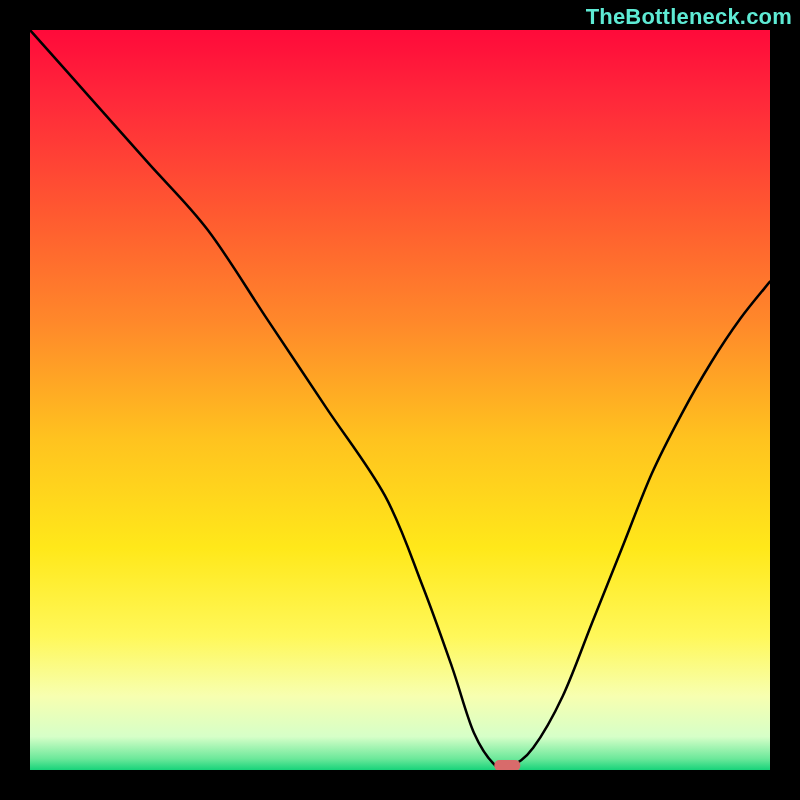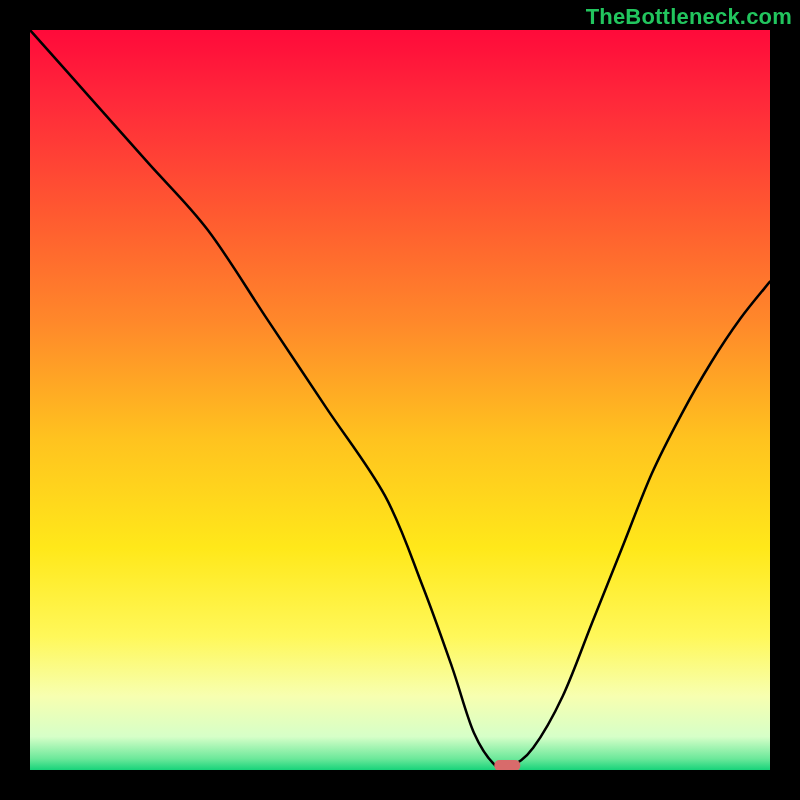--- a/index.html
+++ b/index.html
@@ -21,21 +21,21 @@
     position: absolute;
     left: 30px;
     top: 30px;
     width: 740px;
     height: 740px;
   }
   .watermark {
     position: absolute;
     top: 4px;
     right: 8px;
-    color: #22c55e;
+    color: #5eead4;
     font-size: 22px;
     font-weight: 600;
     letter-spacing: 0.2px;
     font-family: Arial, Helvetica, sans-serif;
   }
   svg { display: block; }
 </style>
 </head>
 <body>
 

